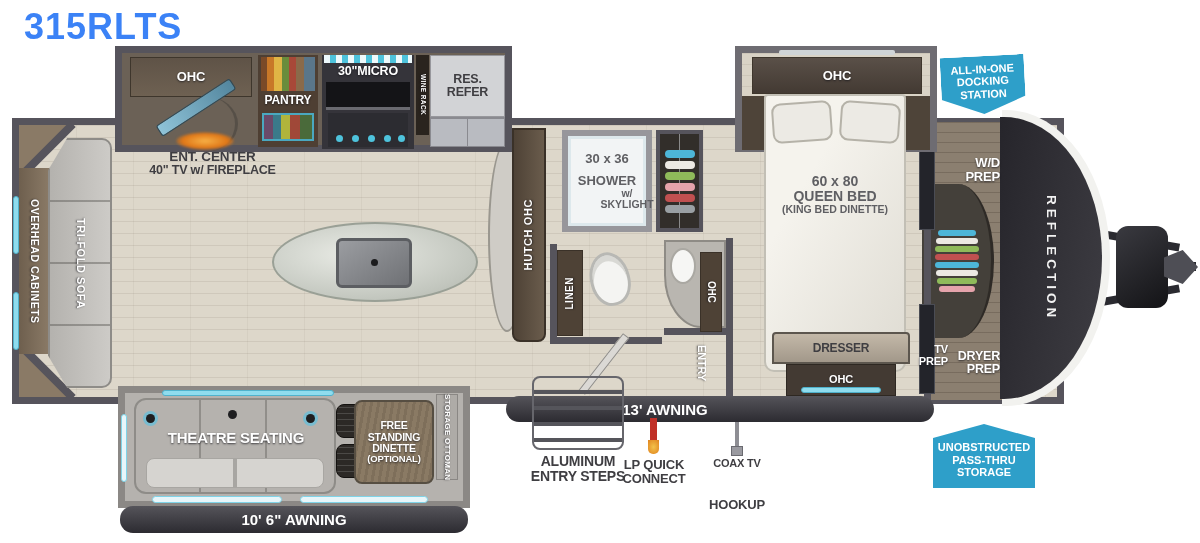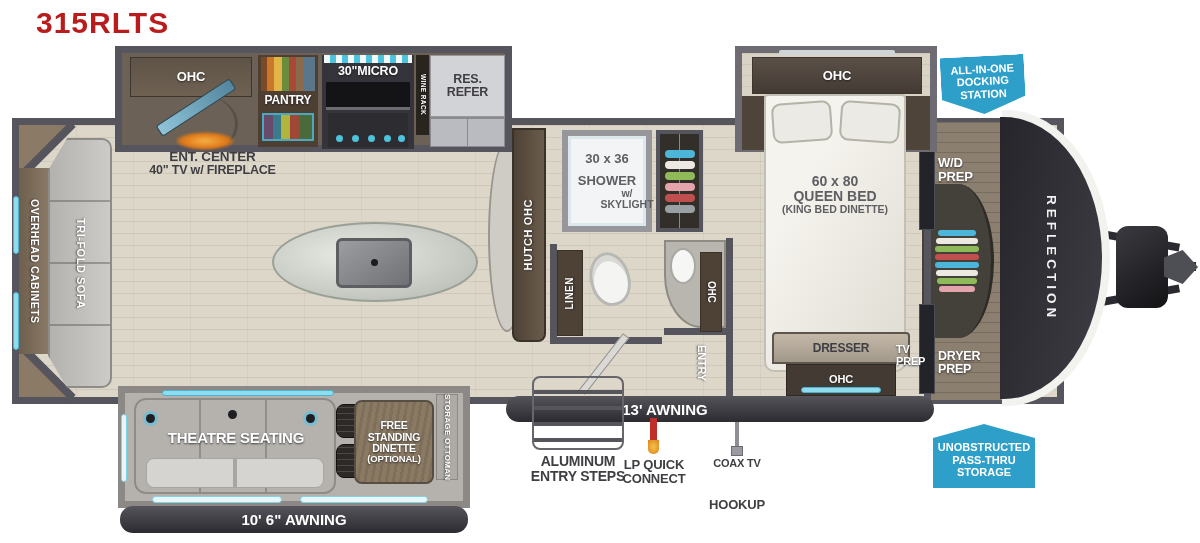--- a/index.html
+++ b/index.html
@@ -6,24 +6,24 @@
   body { background:#fff; }
   .stage {
     position: relative; width: 1200px; height: 543px; background: #fff;
     font-family: "Liberation Sans", sans-serif; overflow: hidden;
   }
   .abs { position: absolute; }
   .flexc { display:flex; align-items:center; justify-content:center; }
   .v-cw  { writing-mode: vertical-rl; white-space: pre; }
   .v-ccw { writing-mode: vertical-rl; transform: rotate(180deg); white-space: pre; }
   .dk { color:#3f3e42; font-weight:bold; text-align:center; line-height:1.05; letter-spacing:-0.2px; }
-  .wt { color:#ffffff; font-weight:bold; text-align:left; line-height:1.05; text-shadow:0 1px 2px rgba(20,20,25,.75); letter-spacing:-0.2px; }
+  .wt { color:#ffffff; font-weight:bold; text-align:right; line-height:1.05; text-shadow:0 1px 2px rgba(20,20,25,.75); letter-spacing:-0.2px; }
   .gray-lbl { color:#5f5f63; font-weight:bold; text-align:center; line-height:1.08; }
 
-  .title { left:36px; top:6px; font-size:30px; font-weight:bold; color:#b91c1c; letter-spacing:1px; }
+  .title { left:24px; top:6px; font-size:36px; font-weight:bold; color:#3b82f6; letter-spacing:1px; }
 
   
   .main-body {
     left:12px; top:118px; width:1052px; height:286px;
     border:7px solid #56545c;
     background-color:#ddd7ca;
     background-image:
       repeating-linear-gradient(180deg, rgba(120,110,95,.14) 0 1px, transparent 1px 12px),
       repeating-linear-gradient(90deg, rgba(120,110,95,.08) 0 1px, transparent 1px 57px);
     z-index:1;

